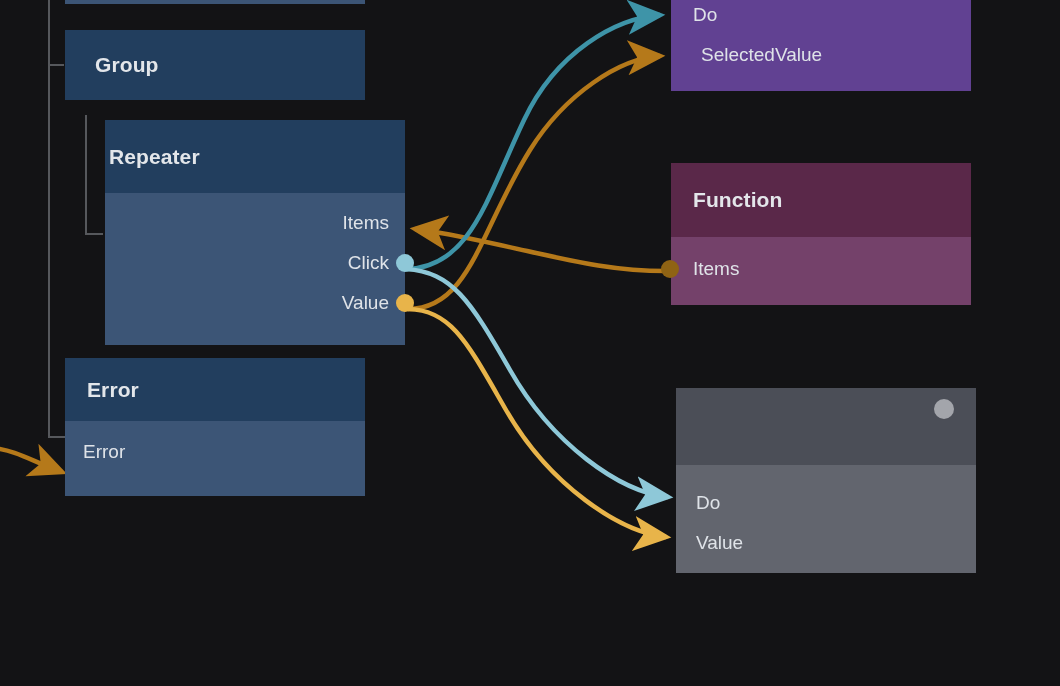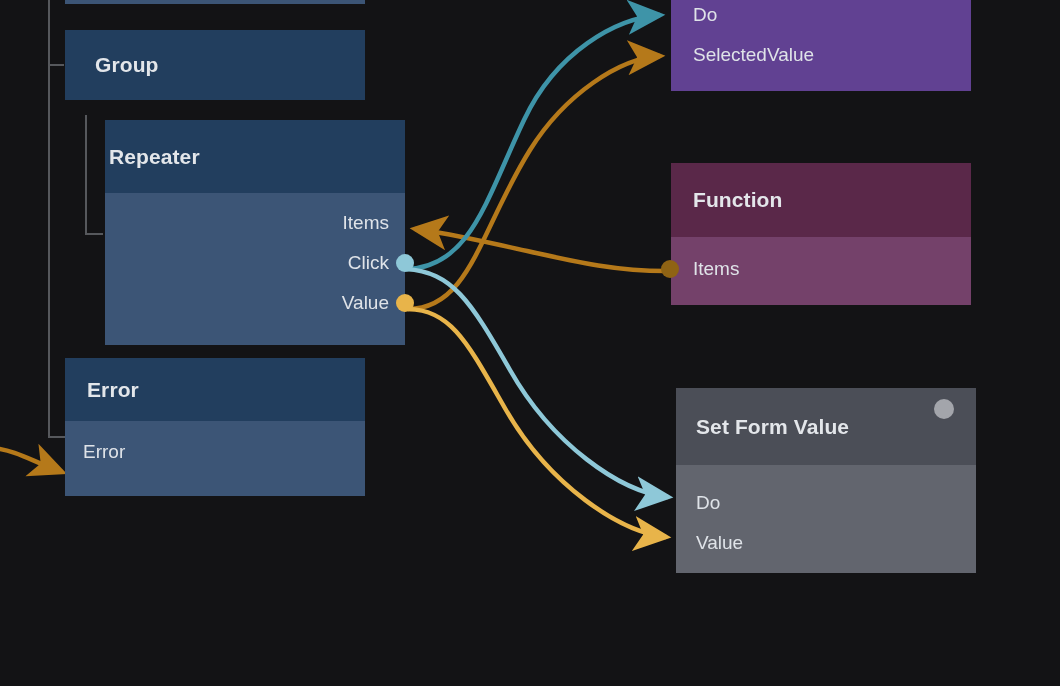--- a/index.html
+++ b/index.html
@@ -132,41 +132,40 @@
         <span>Error</span>
       </div>
     </div>
   </div>
 
   <div class="node" style="left:671px;top:-40px;width:300px;height:131px;">
     <div class="node-body" style="width:300px;height:131px;background:#614192;">
       <div class="port-row in" style="top:43px;left:0;height:24px;padding-left:22px;">
         <span>Do</span>
       </div>
-      <div class="port-row in" style="top:83px;left:0;height:24px;padding-left:22px;">
+      <div class="port-row in" style="top:83px;left:8px;height:24px;padding-left:22px;">
         <span>SelectedValue</span>
       </div>
     </div>
   </div>
 
   <div class="node" style="left:671px;top:163px;width:244px;height:142px;">
     <div class="node-header" style="width:300px;height:74px;background:#5A2849;padding-left:22px;">
       <span class="node-title">Function</span>
     </div>
     <div class="node-body" style="width:300px;height:68px;background:#74416A;">
       <div class="port-row in" style="top:20px;left:0;height:24px;padding-left:22px;">
         <span class="port-dot in-dot" style="background:#8F6314;left:-10px;"></span>
         <span>Items</span>
       </div>
     </div>
   </div>
 
   <div class="node" style="left:676px;top:388px;width:300px;height:185px;">
     <div class="node-header" style="width:300px;height:77px;background:#4B4E57;padding-left:20px;">
-      <span class="node-title">Set Form Value</span>
       <span class="status-dot" style="right:22px;top:11px;"></span>
     </div>
     <div class="node-body" style="width:300px;height:108px;background:#62656E;">
       <div class="port-row in" style="top:26px;left:0;height:24px;padding-left:20px;">
         <span>Do</span>
       </div>
       <div class="port-row in" style="top:66px;left:0;height:24px;padding-left:20px;">
         <span>Value</span>
       </div>
     </div>

